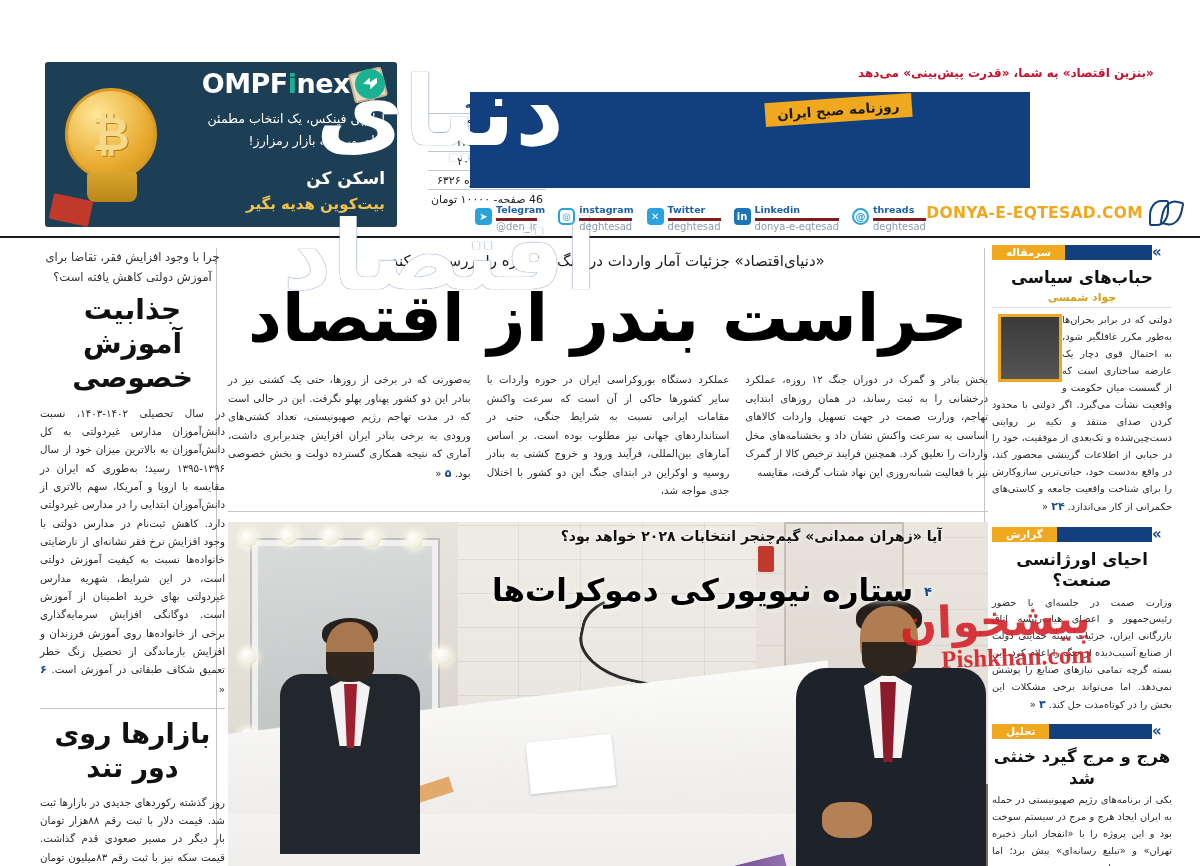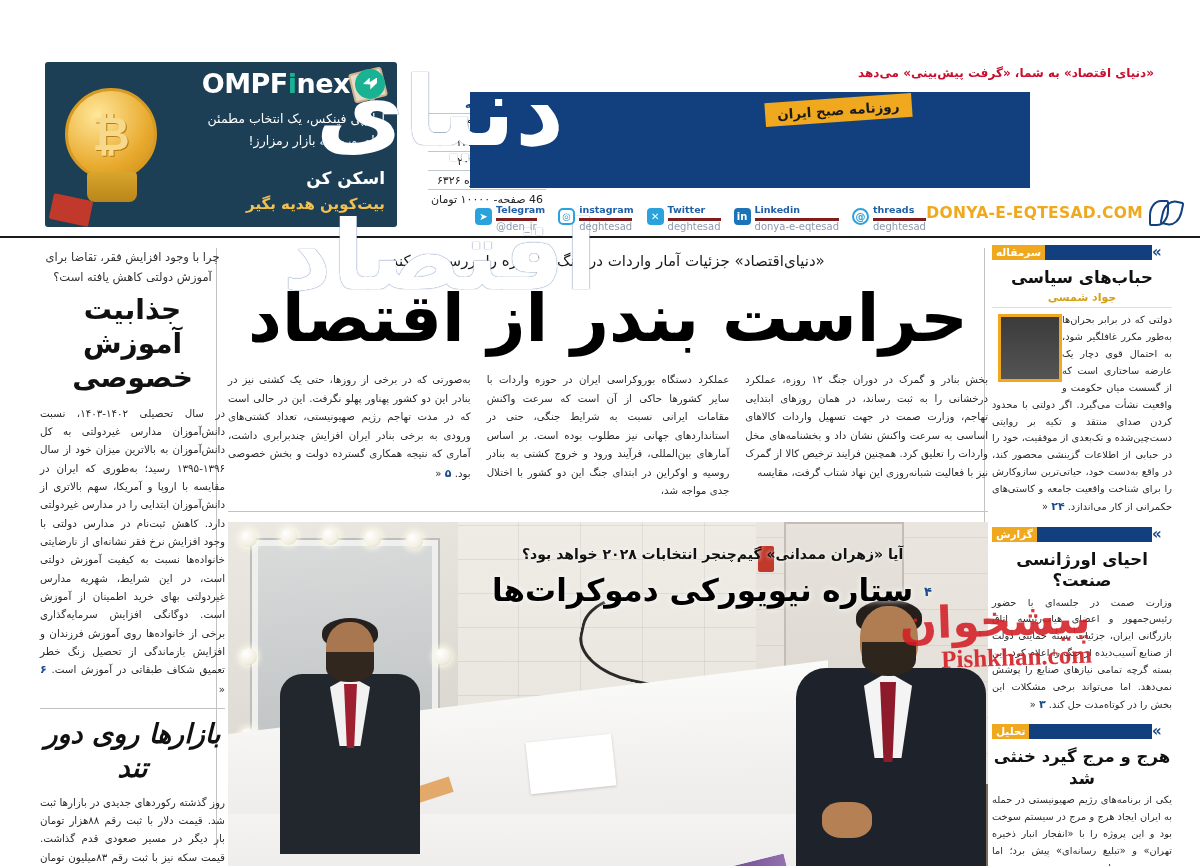--- a/index.html
+++ b/index.html
@@ -150,21 +150,21 @@
     line-height: 1.22; letter-spacing: -0.5px; margin-bottom: 8px;
   }
   .lead-body {
     font-size: 10.3px; color: #2a2a2a; line-height: 1.78; text-align: justify;
   }
   .pg-ref { color: #1a4a8a; font-weight: bold; font-size: 11px; direction: rtl; }
   .sep-line { height: 1px; background: #c3c3c3; margin: 10px 0 8px; }
 
   .lead-title2 {
     font-size: 27px; font-weight: bold; color: #111; text-align: center;
-    line-height: 1.25; margin: 0 0 8px; font-style: italic;
+    line-height: 1.25; margin: 0 0 8px;
   }
 
   
   .main-kicker {
     text-align: center; font-size: 15px; color: #1b1b1b; line-height: 1.5;
     padding: 6px 0 2px;
   }
   .main-headline {
     text-align: center; font-size: 66px; font-weight: bold; color: #000000;
     line-height: 1.28; letter-spacing: -2px; padding: 2px 0 10px;
@@ -301,41 +301,41 @@
     position: absolute; left: 34px; top: 196px; width: 50px; height: 36px;
     border-radius: 40%; background: #b58154;
   }
   .ph-chair {
     position: absolute; left: 684px; bottom: 0; width: 76px; height: 150px;
     background: #7e6a58;
   }
 
   .ph-overlay { position: absolute; inset: 0; }
   .ph-kicker {
-    position: absolute; right: 46px; top: 24px; width: 420px; text-align: left;
+    position: absolute; right: 46px; top: 6px; width: 420px; text-align: right;
     font-size: 14px; color: #111; font-weight: bold; text-shadow: 0 0 4px #fff;
   }
   .ph-title {
     position: absolute; right: 46px; top: 48px; width: 470px; text-align: right;
     font-size: 31px; font-weight: bold; color: #000; text-shadow: 0 0 6px #fff;
     line-height: 1.3;
   }
   .ph-title .pgs { font-size: 13px; color: #1a4a8a; vertical-align: middle; margin-right: 10px; }
 
   
   .side-item { margin-bottom: 9px; }
   .side-head { display: flex; align-items: center; height: 17px; }
   .side-head .chev {
     color: #1a4a8a; font-size: 15px; font-weight: bold; line-height: 1; width: 20px;
     flex: none; text-align: left; direction: ltr;
   }
   .side-head .bar { flex: 1; height: 15px; background: #123f7e; }
   .side-head .tag {
     background: #f0a81e; color: #fff; font-size: 10.5px; font-weight: bold;
-    padding: 1px 4px; height: 15px; line-height: 13px; flex: none;
+    padding: 1px 14px; height: 15px; line-height: 13px; flex: none;
   }
   .side-title {
     font-size: 16.5px; font-weight: bold; color: #111; text-align: center;
     margin: 6px 0 3px; line-height: 1.3;
   }
   .side-author {
     font-size: 11px; color: #d4a017; font-weight: bold; text-align: center;
     border-bottom: 1px solid #ddd; padding-bottom: 3px; margin-bottom: 4px;
   }
   .side-body {
@@ -399,21 +399,21 @@
       <div class="row">۱۰ تیر ۱۴۰۴</div>
       <div class="row">۵ محرم ۱۴۴۷</div>
       <div class="row">۱ ژوئیه ۲۰۲۵</div>
       <div class="row">سال ۲۳، شماره ۶۳۲۶</div>
       <div class="row">46 صفحه- ۱۰۰۰۰ تومان</div>
     </div>
 
     <div class="blue-band"></div>
     <div class="logo-script">دنیای اقتصاد</div>
 
-    <div class="tagline-red">«دنیای اقتصاد» به شما، «گرفت پیش‌بینی» می‌دهد</div>
+    <div class="tagline-red">«بنزین اقتصاد» به شما، «قدرت پیش‌بینی» می‌دهد</div>
     <div class="badge-morning">روزنامه صبح ایران</div>
 
     <div class="site-url">
       <span class="txt">DONYA-E-EQTESAD.COM</span>
       <span class="petals">
         <span class="petal"></span>
           <span class="petal"></span>
       </span>
     </div>
 

